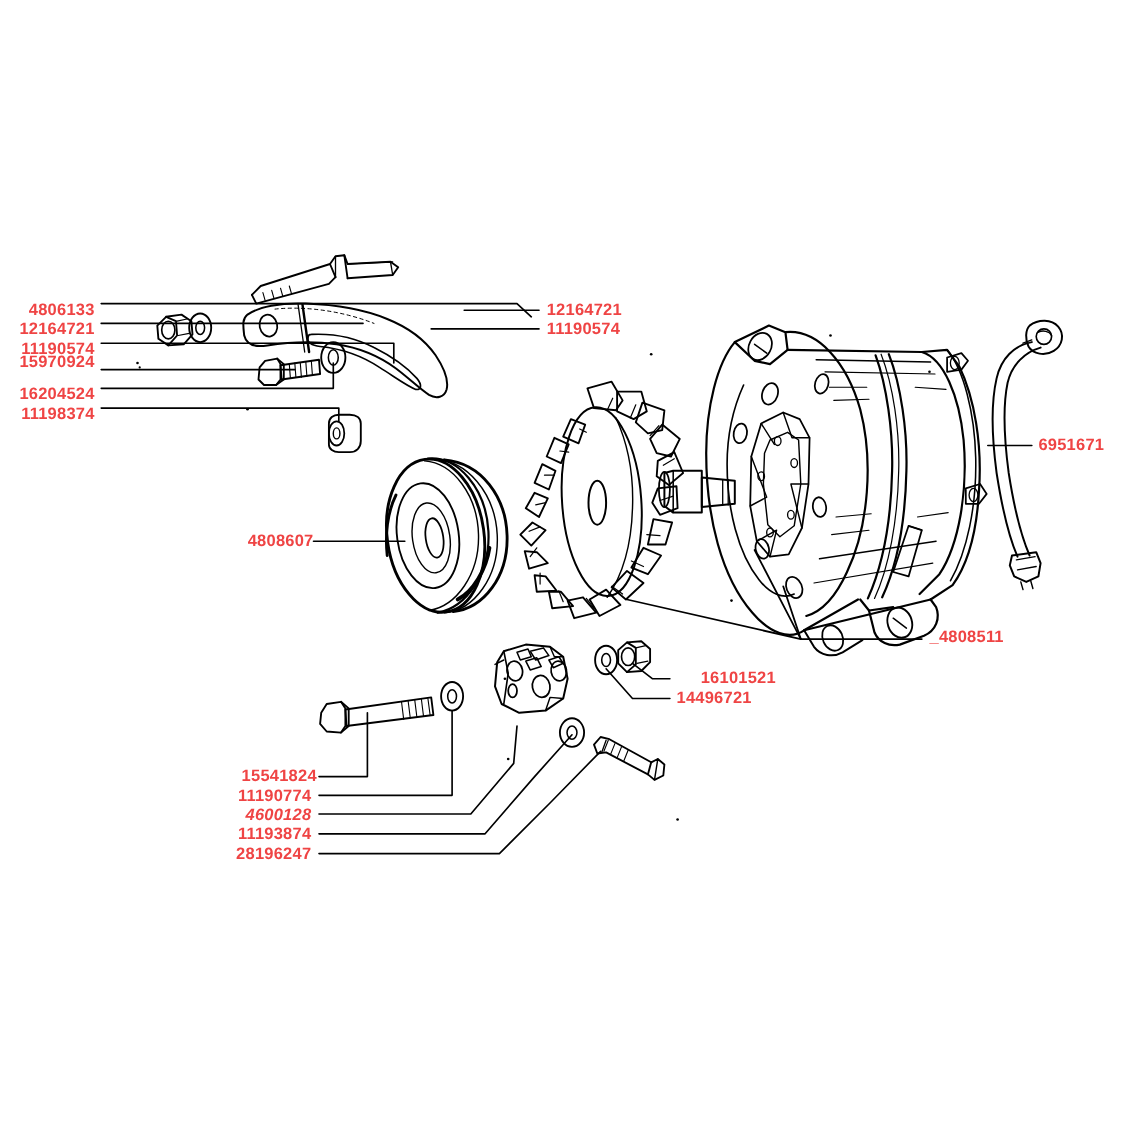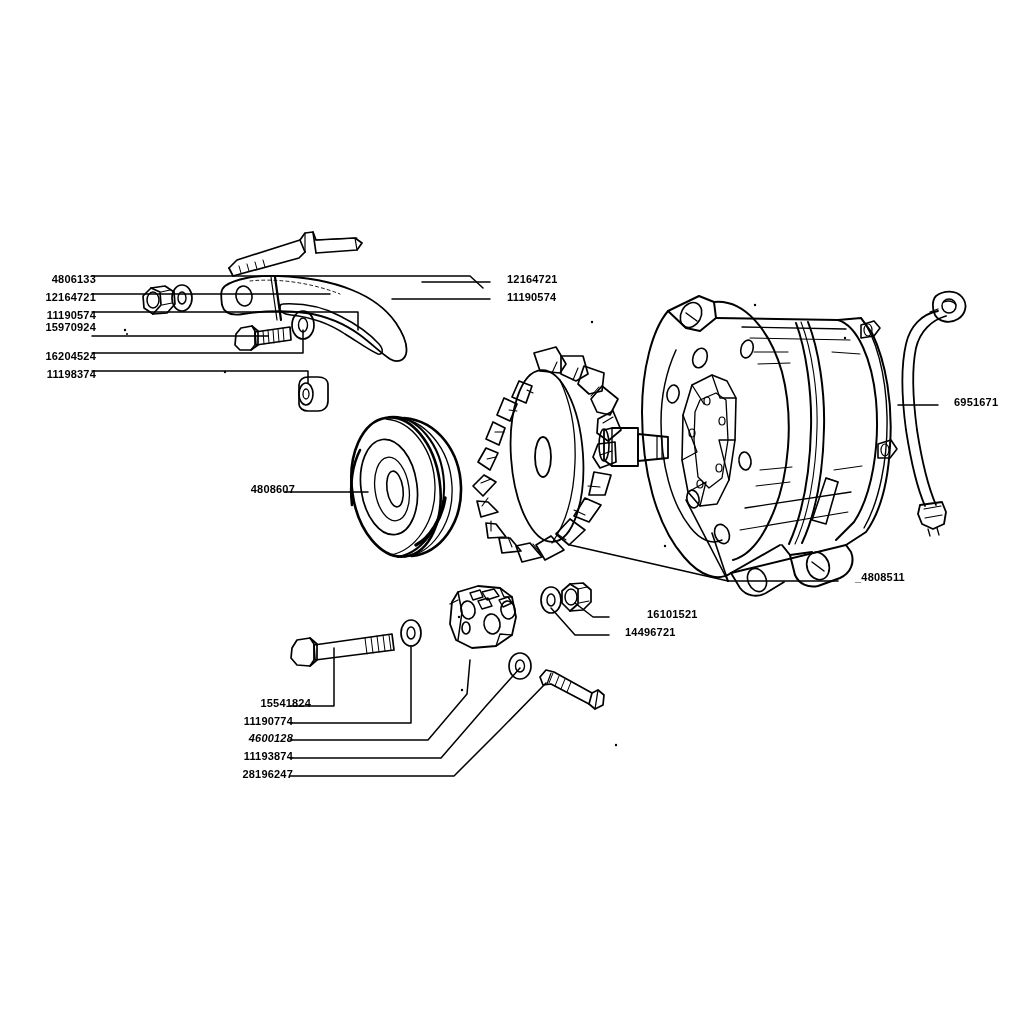--- a/index.html
+++ b/index.html
@@ -2,22 +2,22 @@
 <html><head>
 <meta charset="utf-8">
 <title>Alternator Parts Diagram</title>
 <style>
   html,body{margin:0;padding:0;background:#ffffff;}
   body{width:1024px;height:1024px;overflow:hidden;
        font-family:"Liberation Sans", sans-serif;}
   #sheet{position:relative;width:1024px;height:1024px;background:#fff;}
   #art{position:absolute;left:0;top:0;width:1024px;height:1024px;}
   .lbl{position:absolute;font-family:"Liberation Sans", sans-serif;
-       font-size:11px;font-weight:bold;color:#000000;white-space:nowrap;
-       letter-spacing:0.2px;line-height:1;margin-left:10px;}
+       font-size:15px;font-weight:bold;color:#ef4444;white-space:nowrap;
+       letter-spacing:0.2px;line-height:1;}
   .lbl.r{text-align:right;}
 </style>
 </head>
 <body>
 
 <div id="sheet">
 
   <svg id="art" viewBox="0 0 1024 1024" xmlns="http://www.w3.org/2000/svg">
     <g fill="none" stroke="#000" stroke-width="1.6" stroke-linecap="round" stroke-linejoin="round">
 
@@ -438,19 +438,19 @@
 
   <div class="lbl r" style="left:140px;top:484px;width:145px;">4808607</div>
 
   <div class="lbl" style="left:944px;top:397px;">6951671</div>
 
   <div class="lbl" style="left:845px;top:572px;">_4808511</div>
 
   <div class="lbl" style="left:637px;top:609px;">16101521</div>
   <div class="lbl" style="left:615px;top:627px;">14496721</div>
 
-  <div class="lbl r" style="left:161px;top:698px;width:140px;">15541824</div>
+  <div class="lbl r" style="left:148px;top:698px;width:140px;">15541824</div>
   <div class="lbl r" style="left:143px;top:716px;width:140px;">11190774</div>
   <div class="lbl r" style="left:143px;top:733px;width:140px;font-style:italic;">4600128</div>
   <div class="lbl r" style="left:143px;top:751px;width:140px;">11193874</div>
   <div class="lbl r" style="left:143px;top:769px;width:140px;">28196247</div>
 
 </div>
 
 </body></html>

